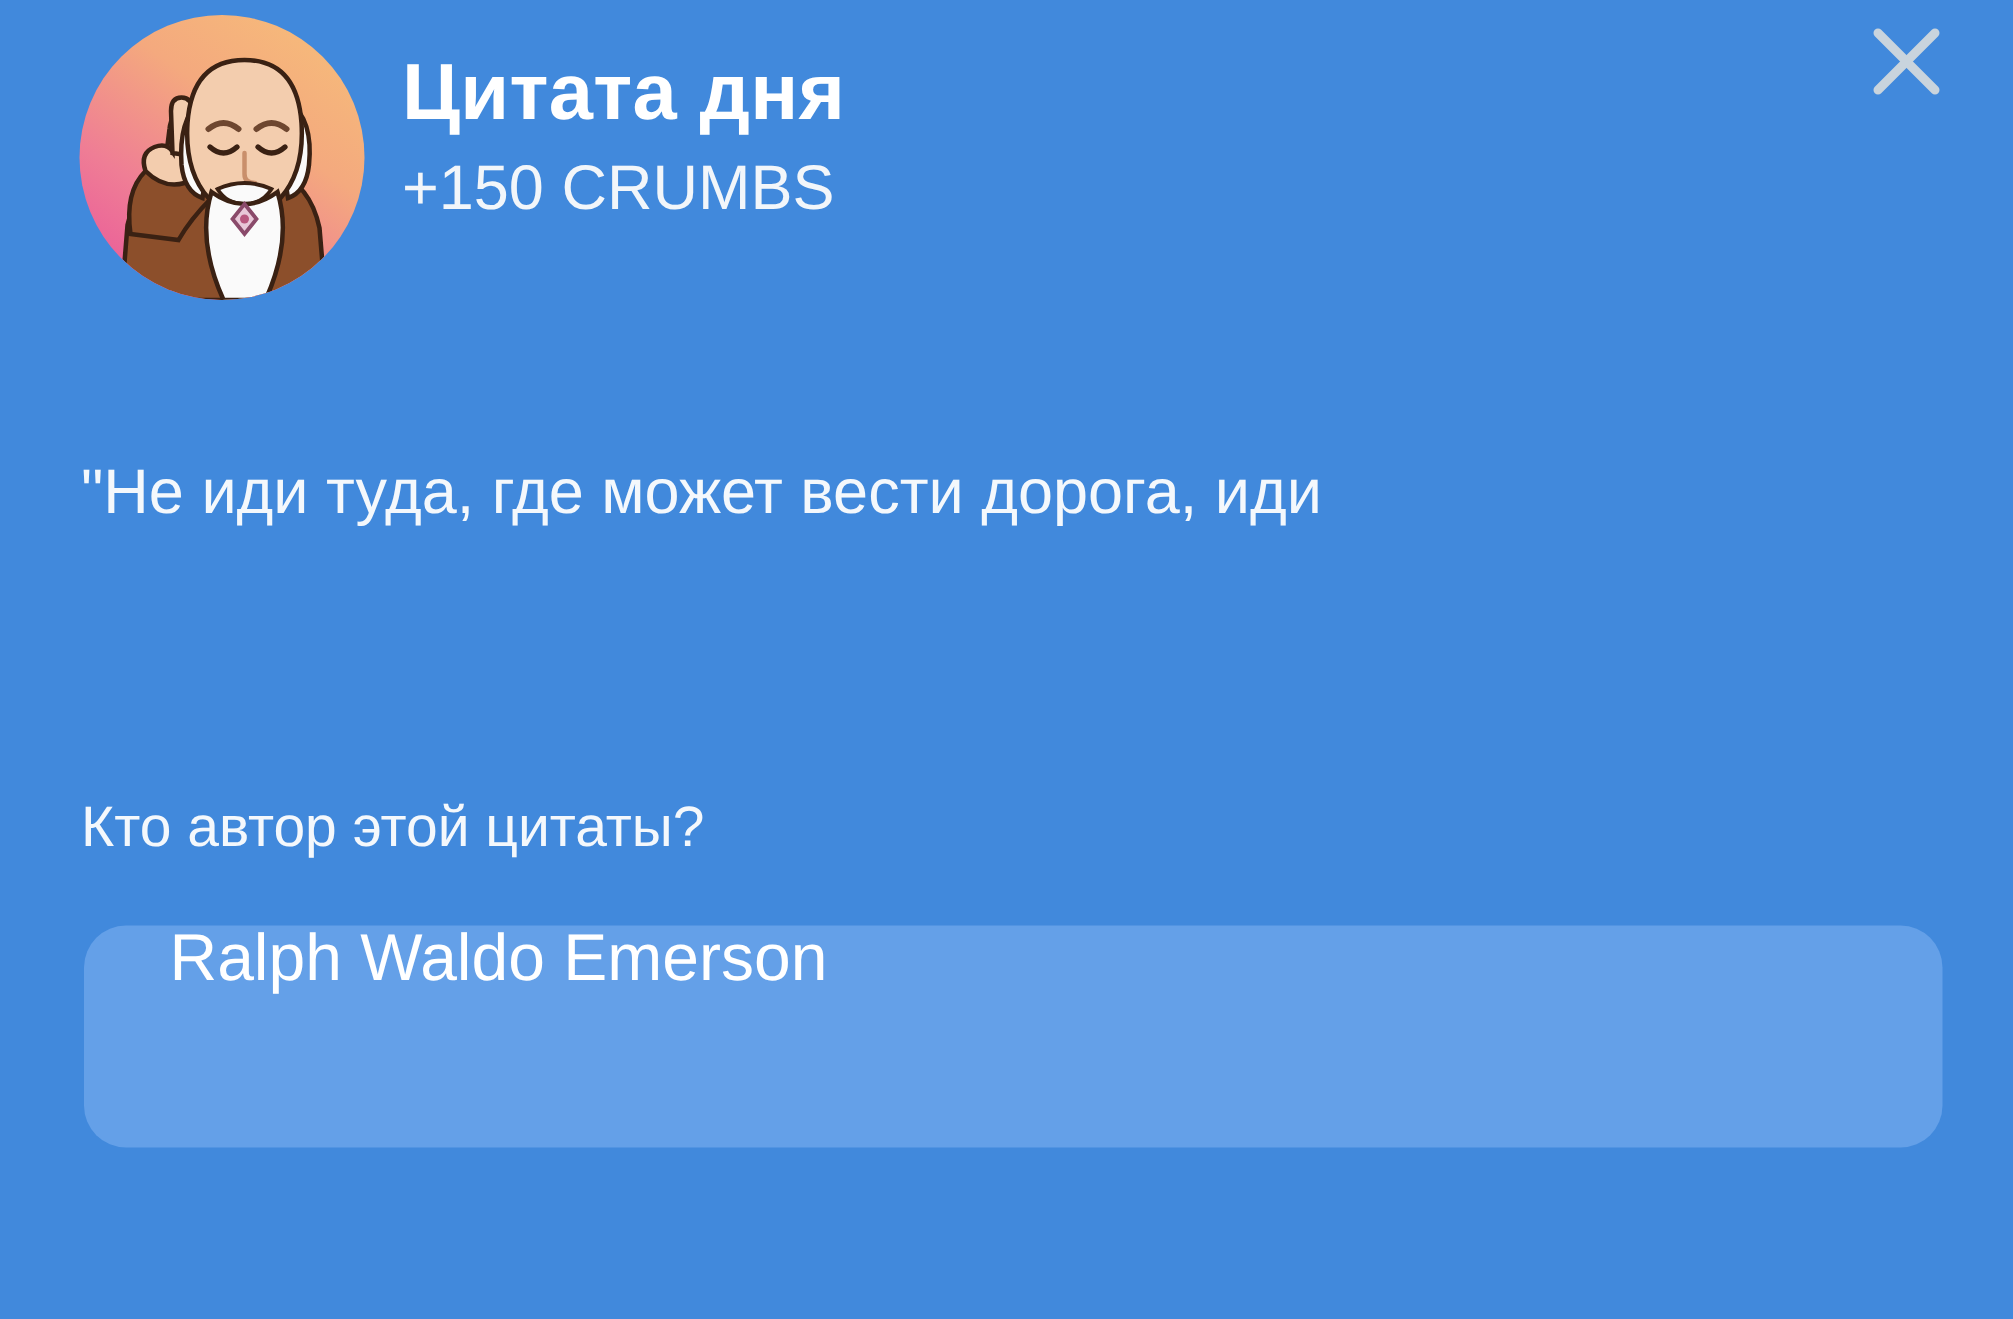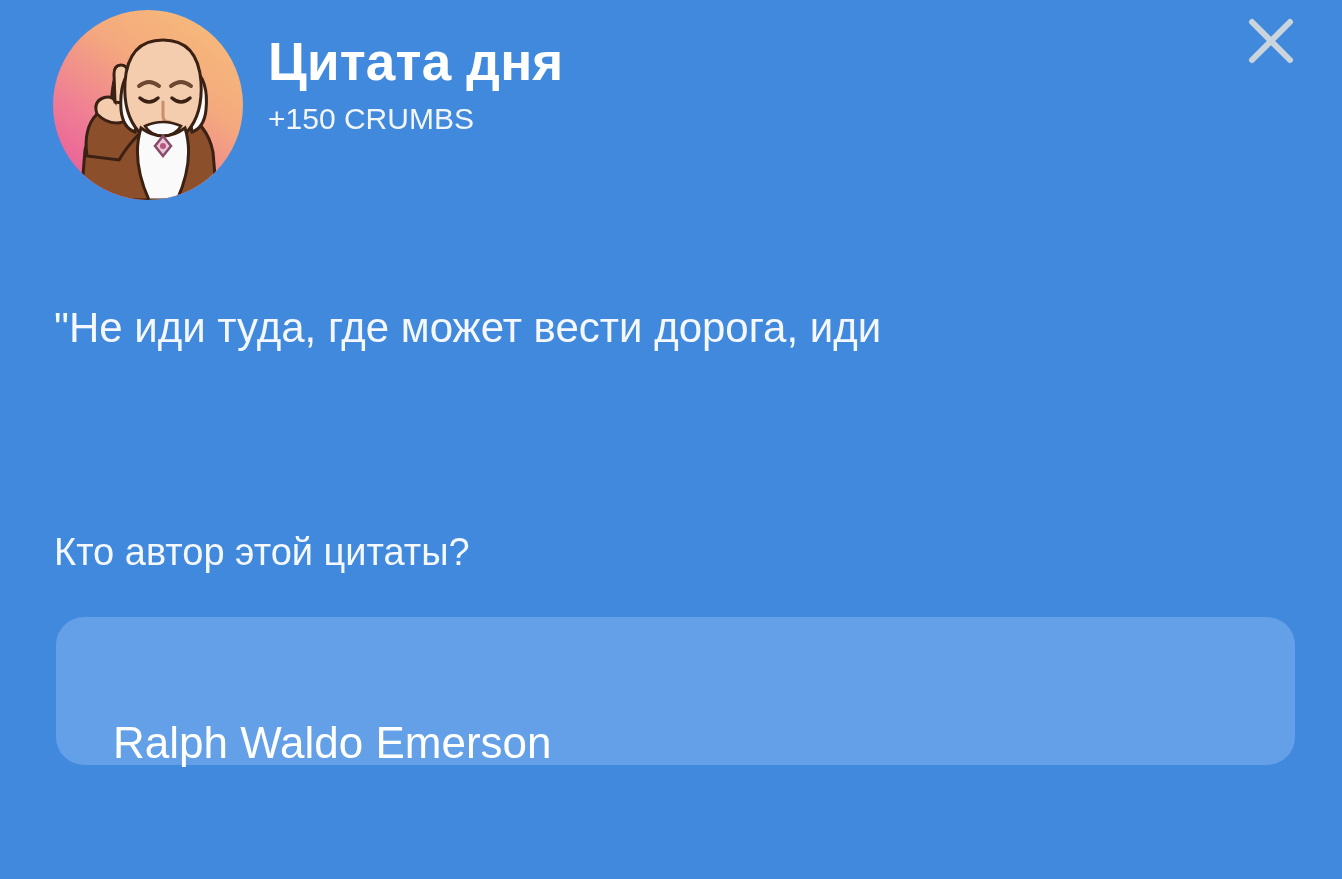--- a/index.html
+++ b/index.html
@@ -58,21 +58,21 @@
   .title {
     font-size: 53px;
     font-weight: bold;
     color: #FFFFFF;
     line-height: 1.06;
     letter-spacing: 0.2px;
     white-space: nowrap;
   }
 
   .reward {
-    font-size: 30px;
+    font-size: 42px;
     font-weight: normal;
     color: #F2F6FA;
     line-height: 1.1;
     margin-top: 12px;
     white-space: nowrap;
   }
 
   
   .close-btn {
     position: absolute;
@@ -117,21 +117,21 @@
     width: 1239px;
   }
 
   .answer-option {
     box-sizing: border-box;
     width: 100%;
     height: 148px;
     background: #64A0E8;
     border-radius: 28px;
     display: flex;
-    align-items: flex-end;
+    align-items: flex-start;
     padding-left: 57px;
     cursor: pointer;
   }
 
   .answer-label {
     font-size: 44px;
     color: #FFFFFF;
     font-weight: normal;
     line-height: 1;
     white-space: nowrap;

